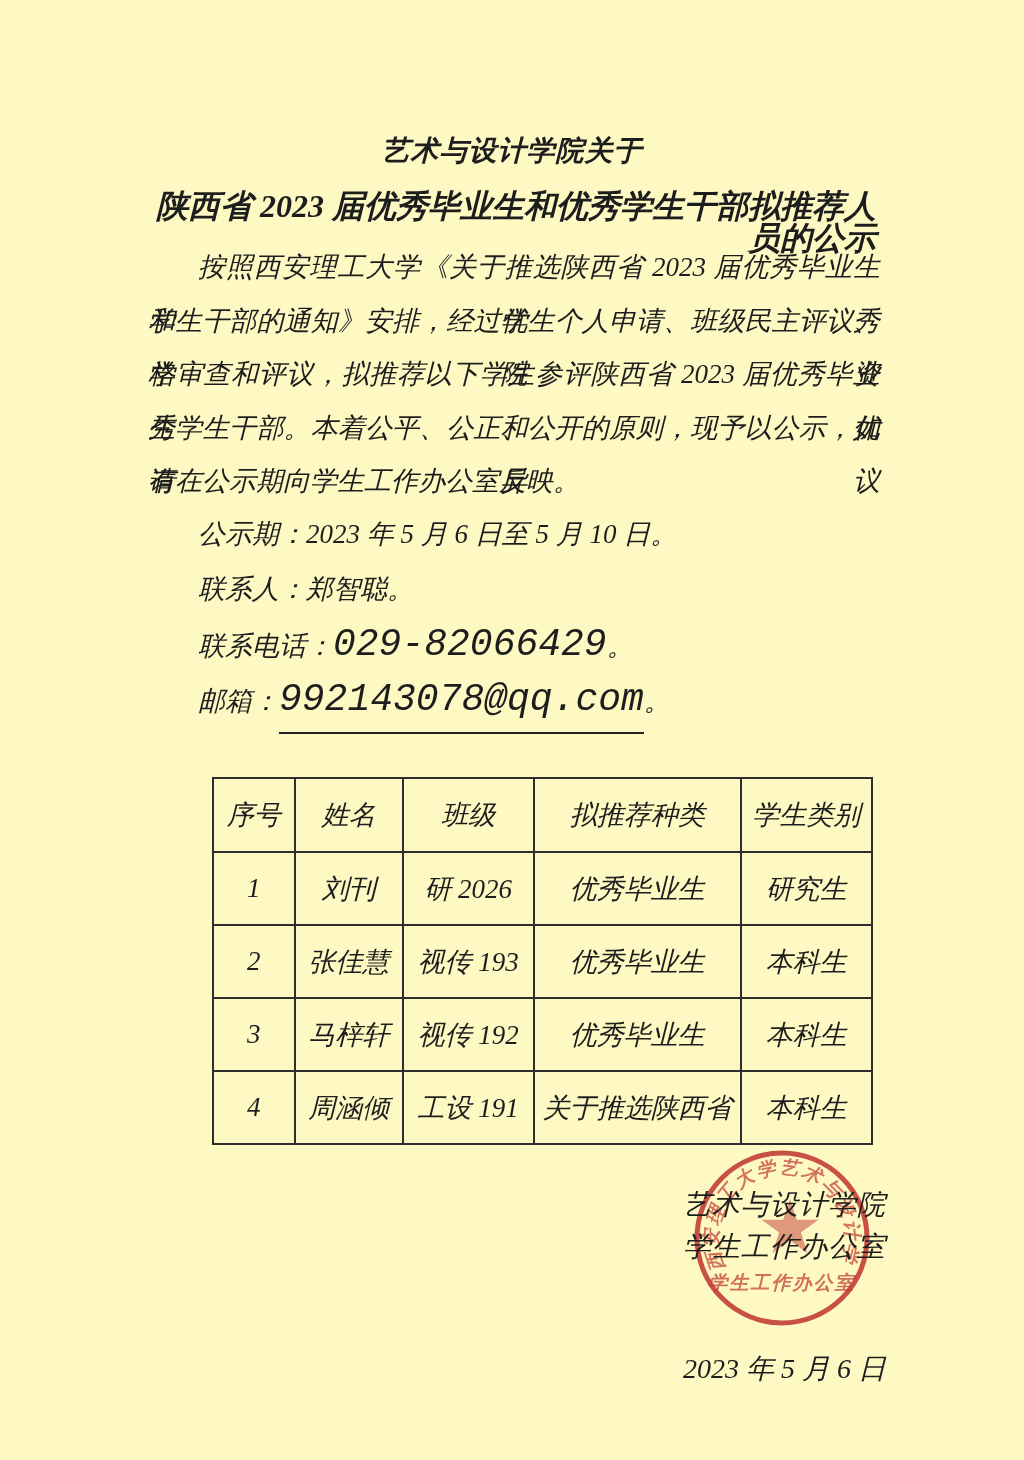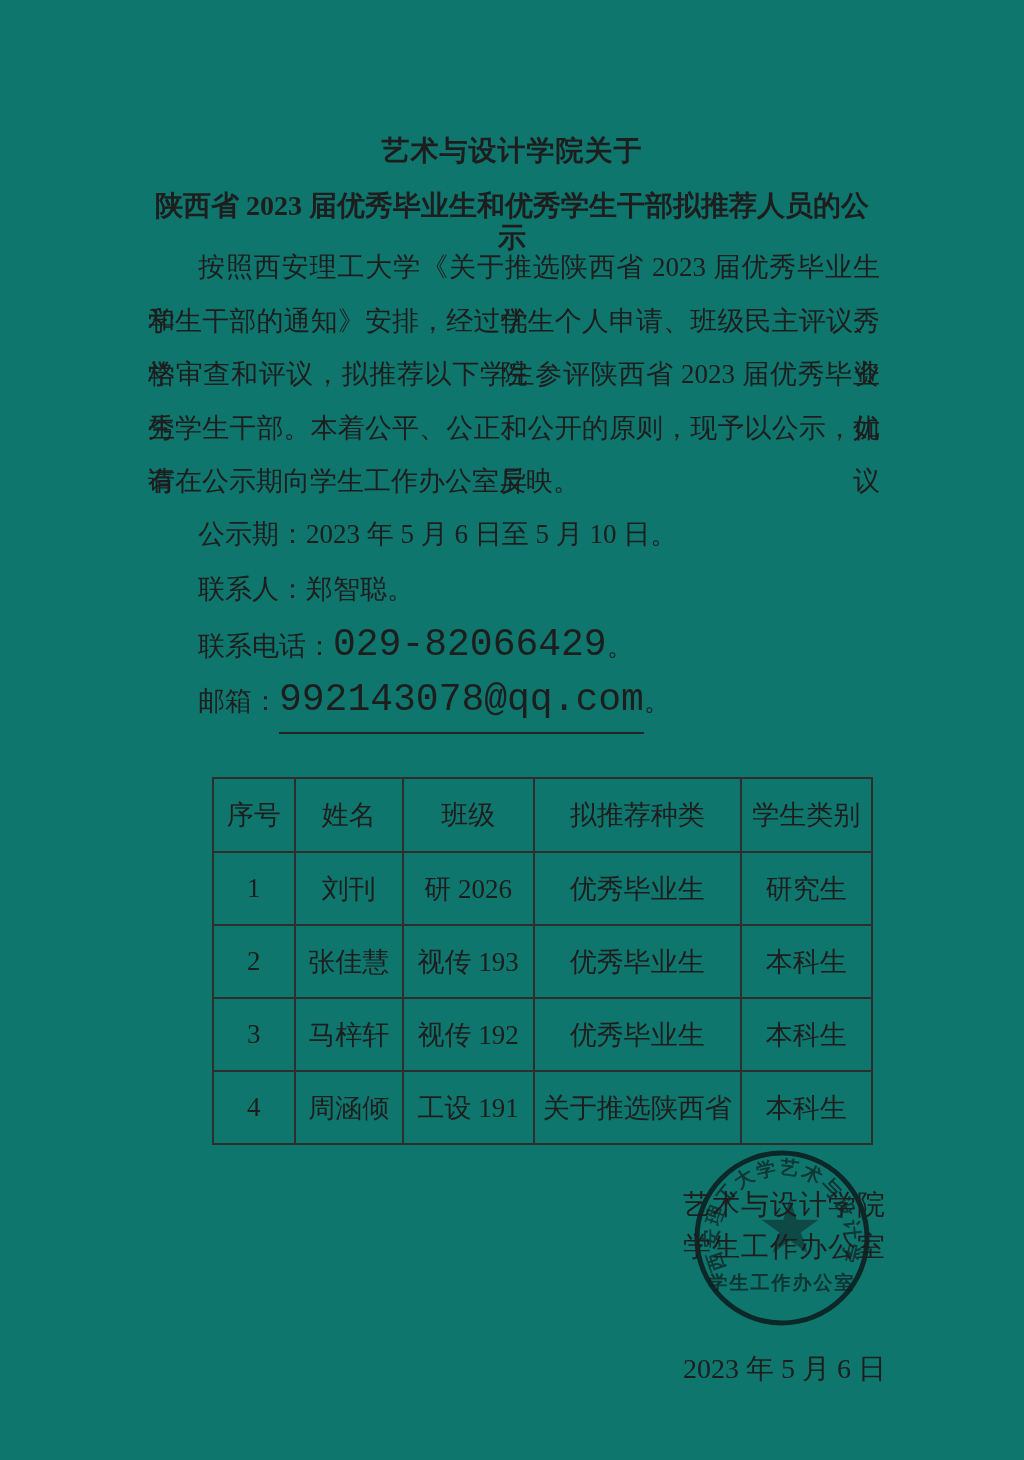--- a/index.html
+++ b/index.html
@@ -6,31 +6,32 @@
   body{
     width:1024px;height:1460px;
     background:#ffffff;
     font-family:"Liberation Serif","DejaVu Serif",serif;
     color:#1d1d1d;
     position:relative;
     overflow:hidden;
   }
   .page{
     position:absolute;left:0;top:0;width:1024px;height:1460px;
-    background:#0f766e;
+    background:#fef9c3;
+    font-style:italic;
   }
   .title1{
     position:absolute;left:148px;top:135px;width:728px;height:32px;
     line-height:32px;text-align:center;
     font-size:28px;font-weight:bold;letter-spacing:1px;
   }
   .title2{
     position:absolute;left:148px;top:190px;width:728px;height:32px;
-    line-height:32px;text-align:center;
-    font-size:28px;font-weight:bold;
+    line-height:32px;text-align:right;
+    font-size:32px;font-weight:bold;
   }
   .para{
     position:absolute;left:148px;top:241px;width:732px;
     font-size:27px;
   }
   .para .pline{
     height:53.5px;line-height:53.5px;white-space:nowrap;
   }
   .para .pline.just{
     white-space:normal;

